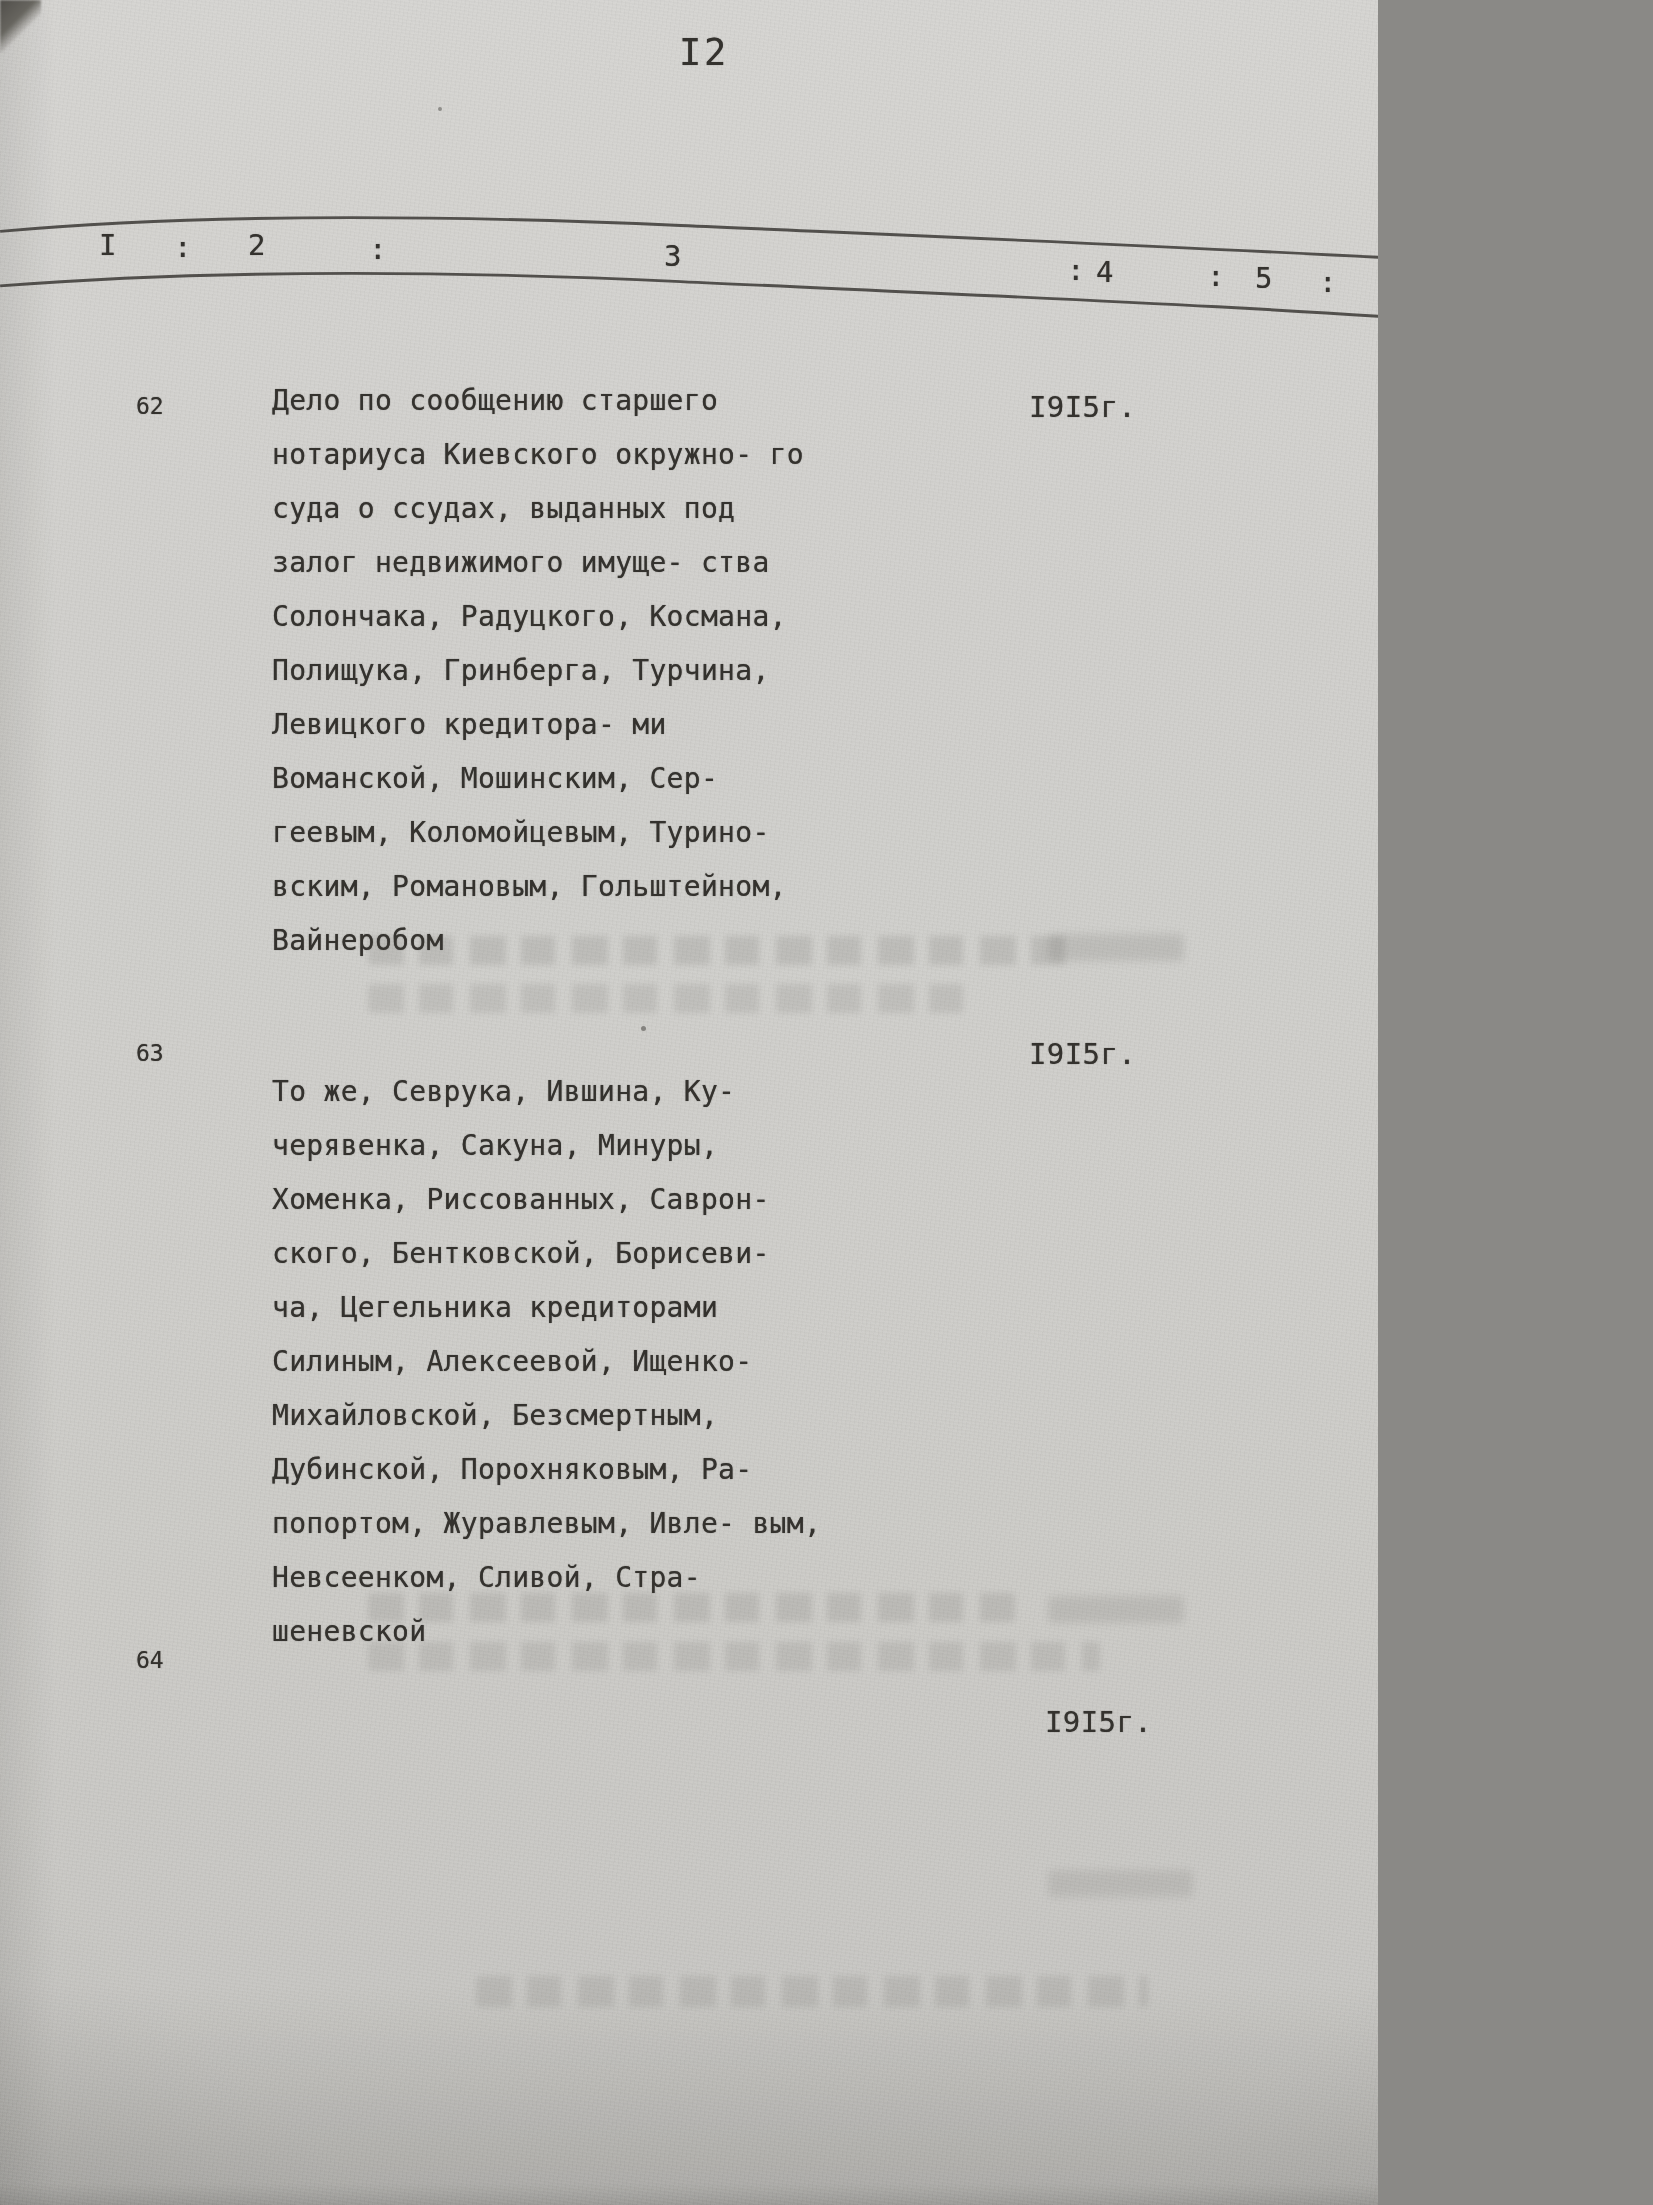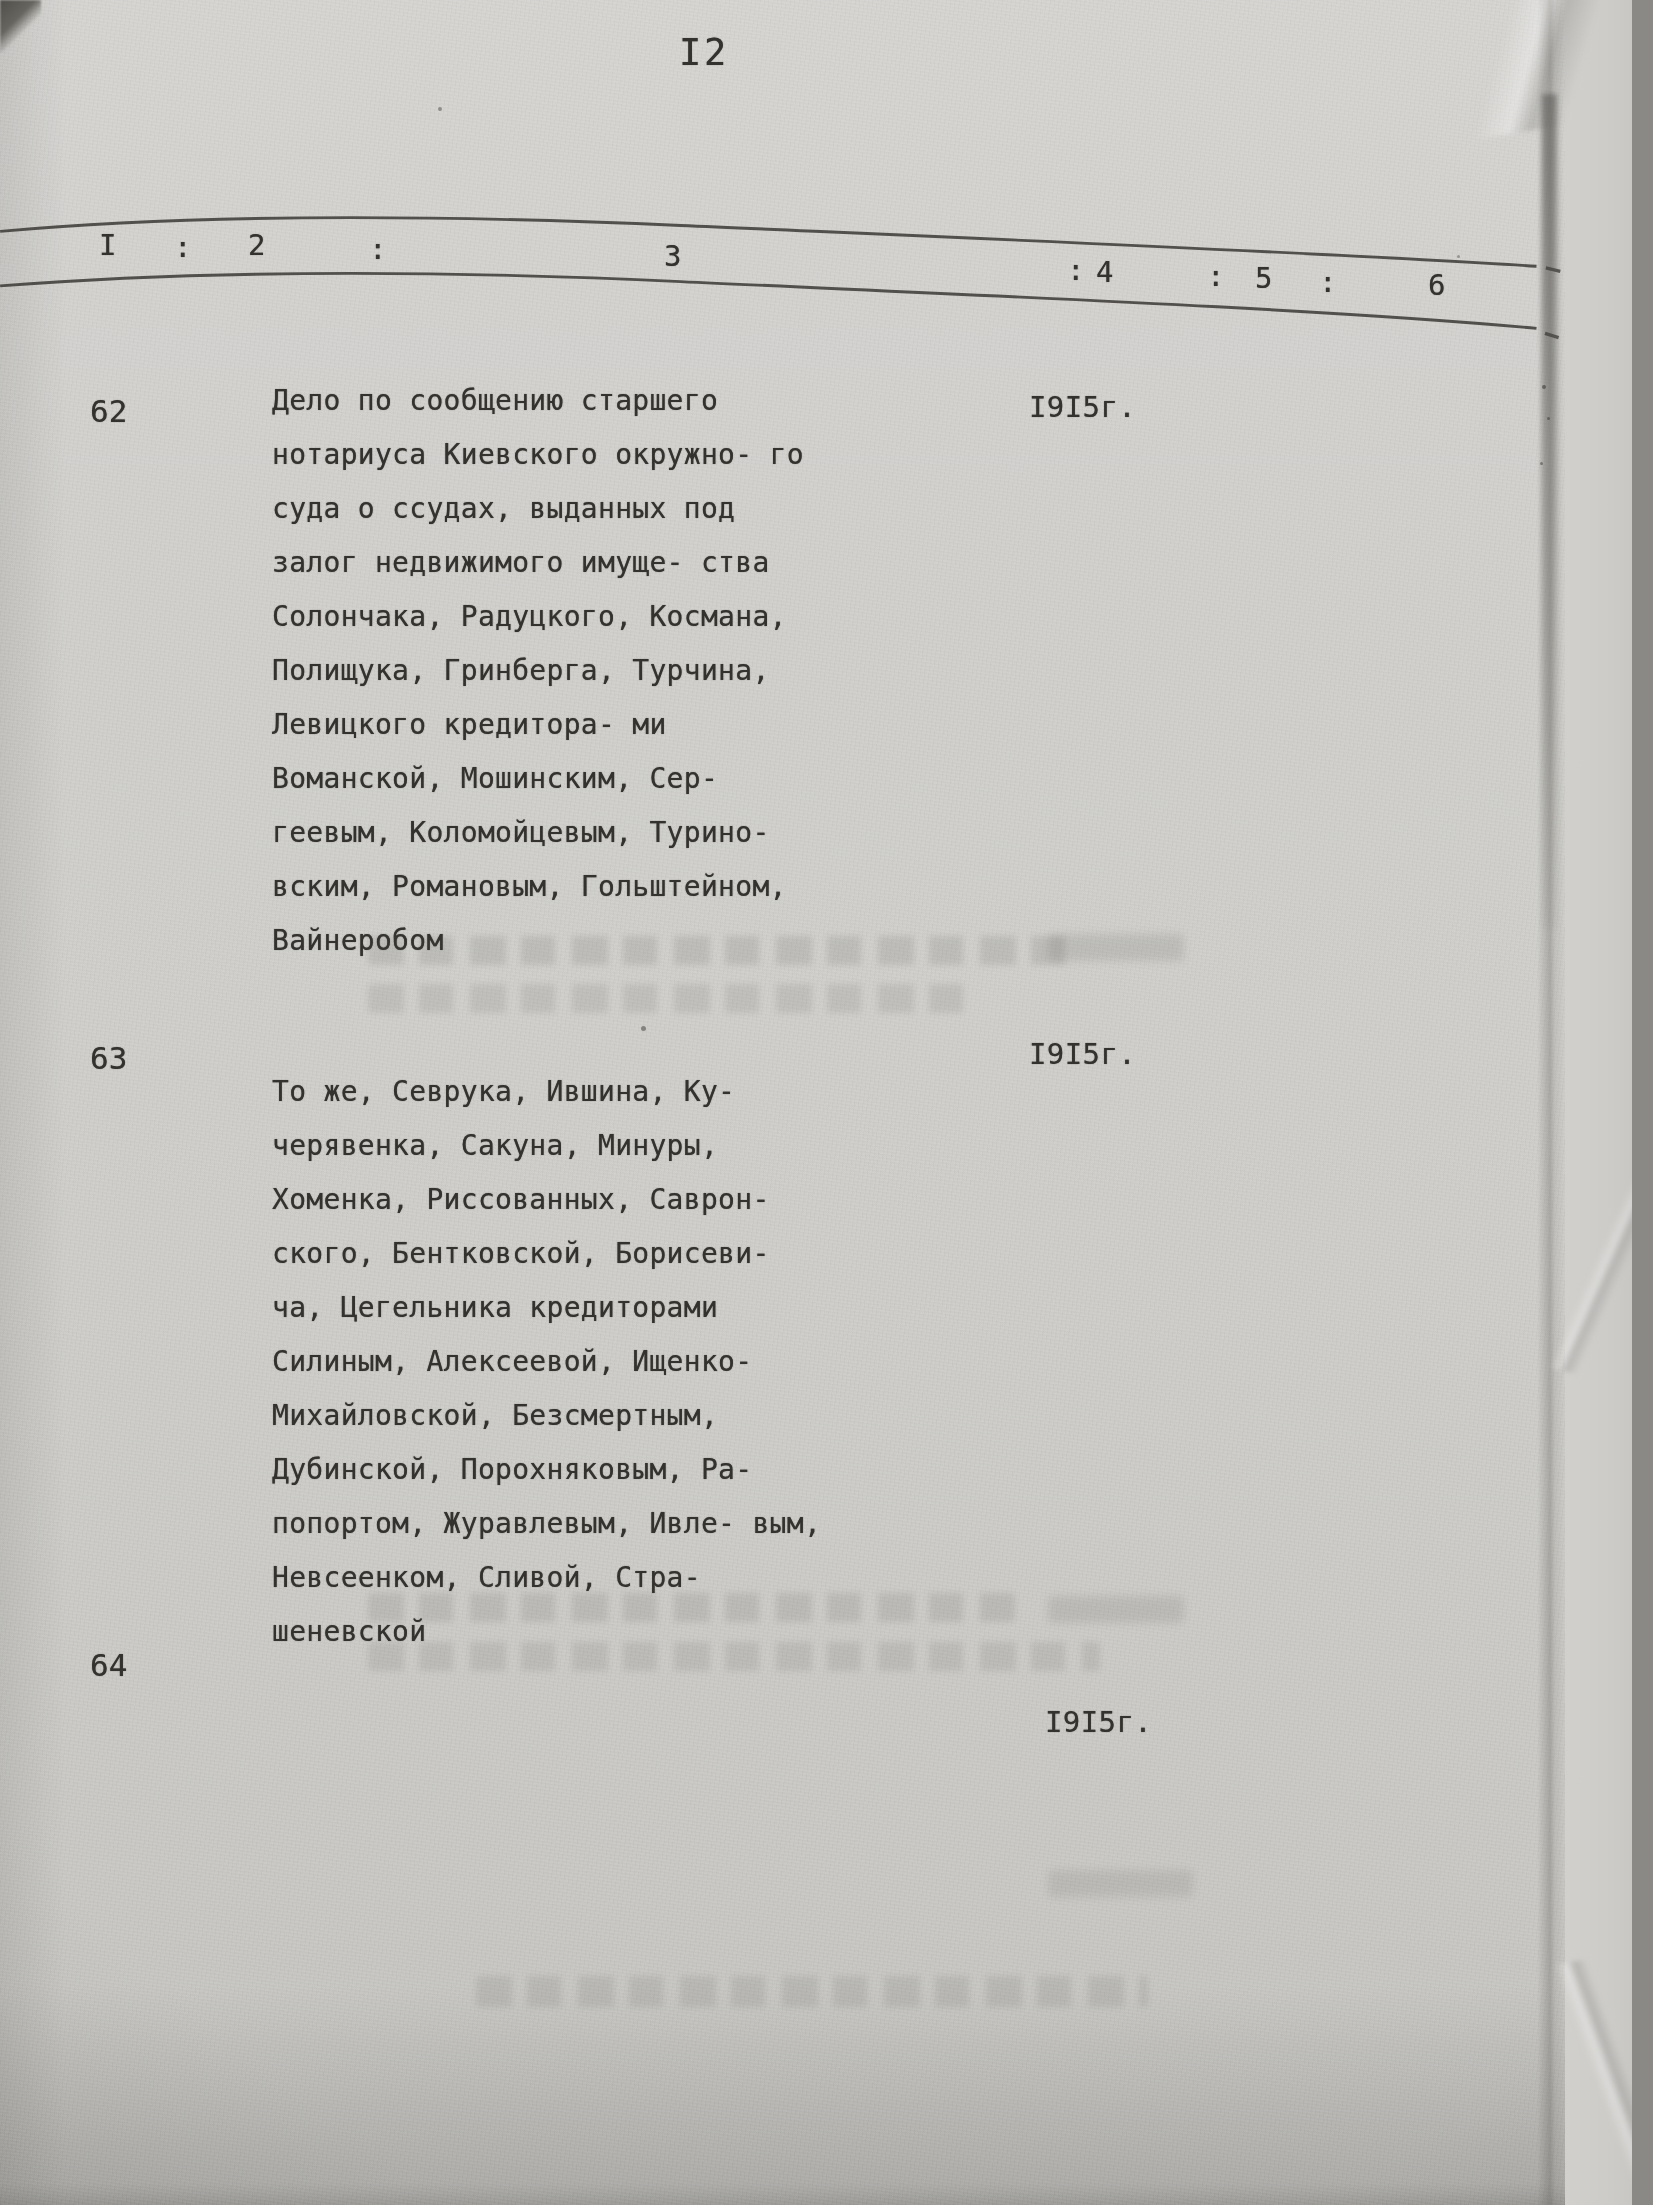--- a/index.html
+++ b/index.html
@@ -1,35 +1,35 @@
 <!DOCTYPE html>
 <html style="font-size:13.6px"><head>
 <meta charset="utf-8">
 <style>
   html,body{margin:0;padding:0;background:#8a8986;}
   .page{
-    position:relative;width:1632px;height:2205px;overflow:hidden;
+    position:relative;width:1378px;height:2205px;overflow:hidden;
     font-family:"DejaVu Sans Mono","Liberation Mono",monospace;
     color:#34322e;
     background:
       radial-gradient(130% 120% at 55% 38%, rgba(255,255,255,.10) 0 55%, rgba(40,40,38,.16) 100%),
       linear-gradient(to bottom, rgba(0,0,0,0) 90%, rgba(55,53,50,.18) 99%, rgba(45,44,41,.30) 100%),
       linear-gradient(to right, rgba(70,68,64,.12), rgba(0,0,0,0) 4%),
       linear-gradient(180deg,#d0cfcc 0%,#cbcac6 28%,#c8c7c3 58%,#c2c1bd 86%,#bcbbb7 100%);
   }
   .grain{
     position:absolute;inset:0;opacity:.5;pointer-events:none;
     background:
       repeating-linear-gradient(97deg, rgba(255,255,255,.045) 0 1.7px, rgba(0,0,0,.035) 1.7px 2.6px, rgba(255,255,255,.02) 2.6px 4.3px),
       repeating-linear-gradient(8deg, rgba(0,0,0,.03) 0 0.9px, rgba(255,255,255,.04) 0.9px 2.6px, rgba(0,0,0,.018) 2.6px 3.4px);
   }
   .pagenum{position:absolute;left:679px;top:31px;font-size:37px;letter-spacing:2.6px;
     text-shadow:0 0 0.9px rgba(50,48,44,.8);}
   .hcell{position:absolute;font-size:29px;text-shadow:0 0 0.9px rgba(50,48,44,.75);}
-  .entry-num{position:absolute;font-size:31px;text-shadow:0 0 0.9px rgba(50,48,44,.8);}
+  .entry-num{position:absolute;font-size:23px;text-shadow:0 0 0.9px rgba(50,48,44,.8);margin-left:46px;}
   .entry-desc{position:absolute;width:562px;font-size:28px;line-height:54px;letter-spacing:0.3px;
     text-shadow:0 0 1px rgba(52,50,46,.75);}
   .entry-year{position:absolute;font-size:29px;letter-spacing:0.4px;
     text-shadow:0 0 1px rgba(52,50,46,.75);}
   .rules{position:absolute;left:0;top:0;pointer-events:none;}
   .fold{position:absolute;left:1537px;top:0;width:29px;height:2205px;pointer-events:none;
     background:linear-gradient(to right, rgba(0,0,0,0), rgba(85,82,78,.30) 45%, rgba(120,117,112,.16) 62%, rgba(0,0,0,0));}
   .fold-top{position:absolute;left:1542px;top:94px;width:15.3px;height:834px;filter:blur(2.6px);pointer-events:none;
     background:linear-gradient(to bottom, rgba(70,68,64,.48), rgba(70,68,64,.04));}
   .right-margin{position:absolute;left:1565px;top:0;width:88px;height:2205px;pointer-events:none;

